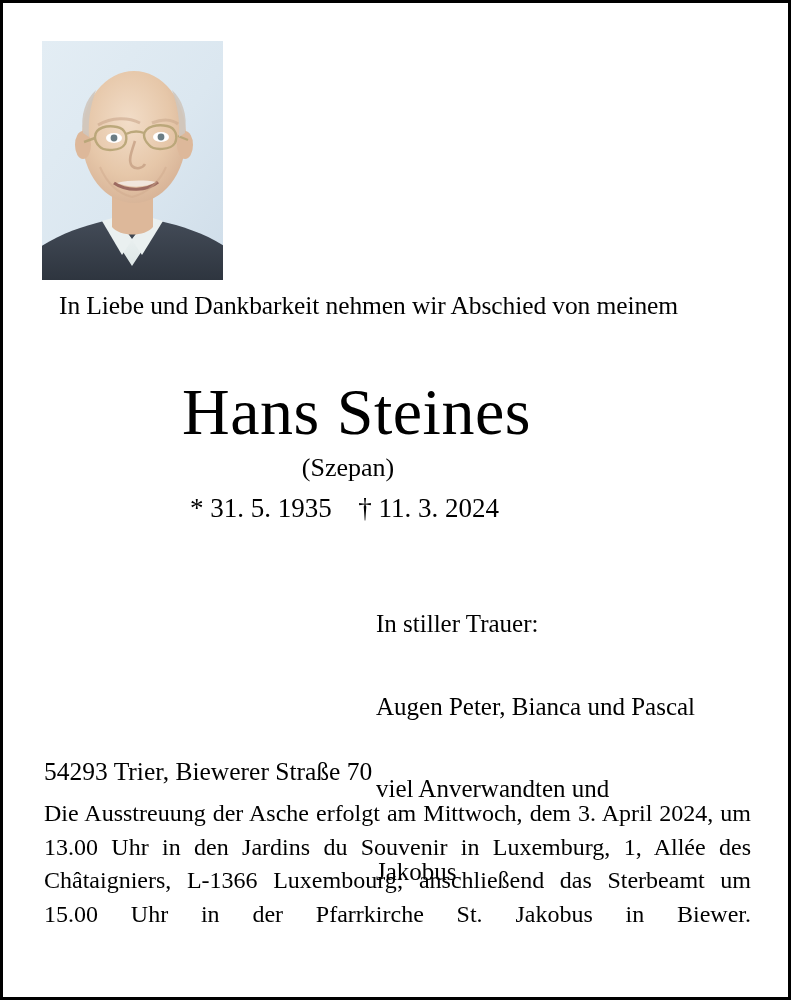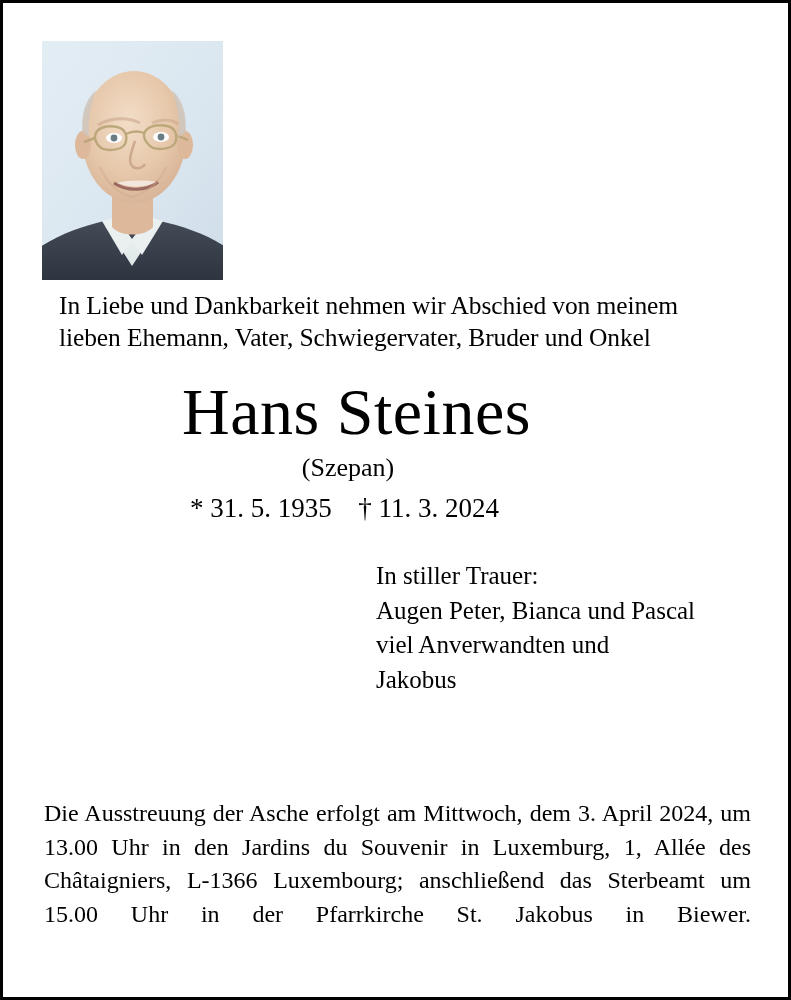--- a/index.html
+++ b/index.html
@@ -103,21 +103,21 @@
 
   
   .mourners {
     position: absolute;
     left: 373px;
     top: 556px;
     width: 400px;
     font-size: 25px;
     line-height: 34.5px;
   }
-  .mourners div { white-space: nowrap; }
+  .mourners div { white-space: nowrap; margin-top: 48px; }
 
   
   .address {
     position: absolute;
     left: 41px;
     top: 753px;
     width: 710px;
     font-size: 25.5px;
     line-height: 32px;
     white-space: nowrap;
@@ -212,21 +212,20 @@
         <path d="M 41 92 C 38 74 44 58 54 49 C 48 66 46 80 47 96 Z" fill="#cfc7be" opacity="0.9"></path>
         <path d="M 143 92 C 146 74 140 58 130 49 C 136 66 138 80 137 96 Z" fill="#cfc7be" opacity="0.9"></path>
       </svg>
     </div>
 
 
   </div>
 
   <div class="intro">
     <div>In Liebe und Dankbarkeit nehmen wir Abschied von meinem</div>
-    <div>lieben Ehemann, Vater, Schwiegervater, Bruder und Onkel</div>
   </div>
 
   <div class="name">Hans Steines</div>
 
   <div class="maiden">(Szepan)</div>
 
   <div class="dates">
     <span>*</span>
     <span>31. 5. 1935</span>
     <span class="gap"></span>
@@ -234,16 +233,17 @@
     <span>11. 3. 2024</span>
   </div>
 
   <div class="mourners">
     <div>In stiller Trauer:</div>
     <div>Augen Peter, Bianca und Pascal</div>
     <div>viel Anverwandten und</div>
     <div>Jakobus</div>
   </div>
 
+  <div class="address">54293 Trier, Biewerer Straße 70</div>
 
   <div class="details">Die Ausstreuung der Asche erfolgt am Mittwoch, dem 3. April 2024, um 13.00 Uhr in den Jardins du Souvenir in Luxemburg, 1, Allée des Châtaigniers, L-1366 Luxembourg; anschließend das Sterbeamt um 15.00 Uhr in der Pfarrkirche St. Jakobus in Biewer.</div>
 
 </div>
 
 </body></html>

